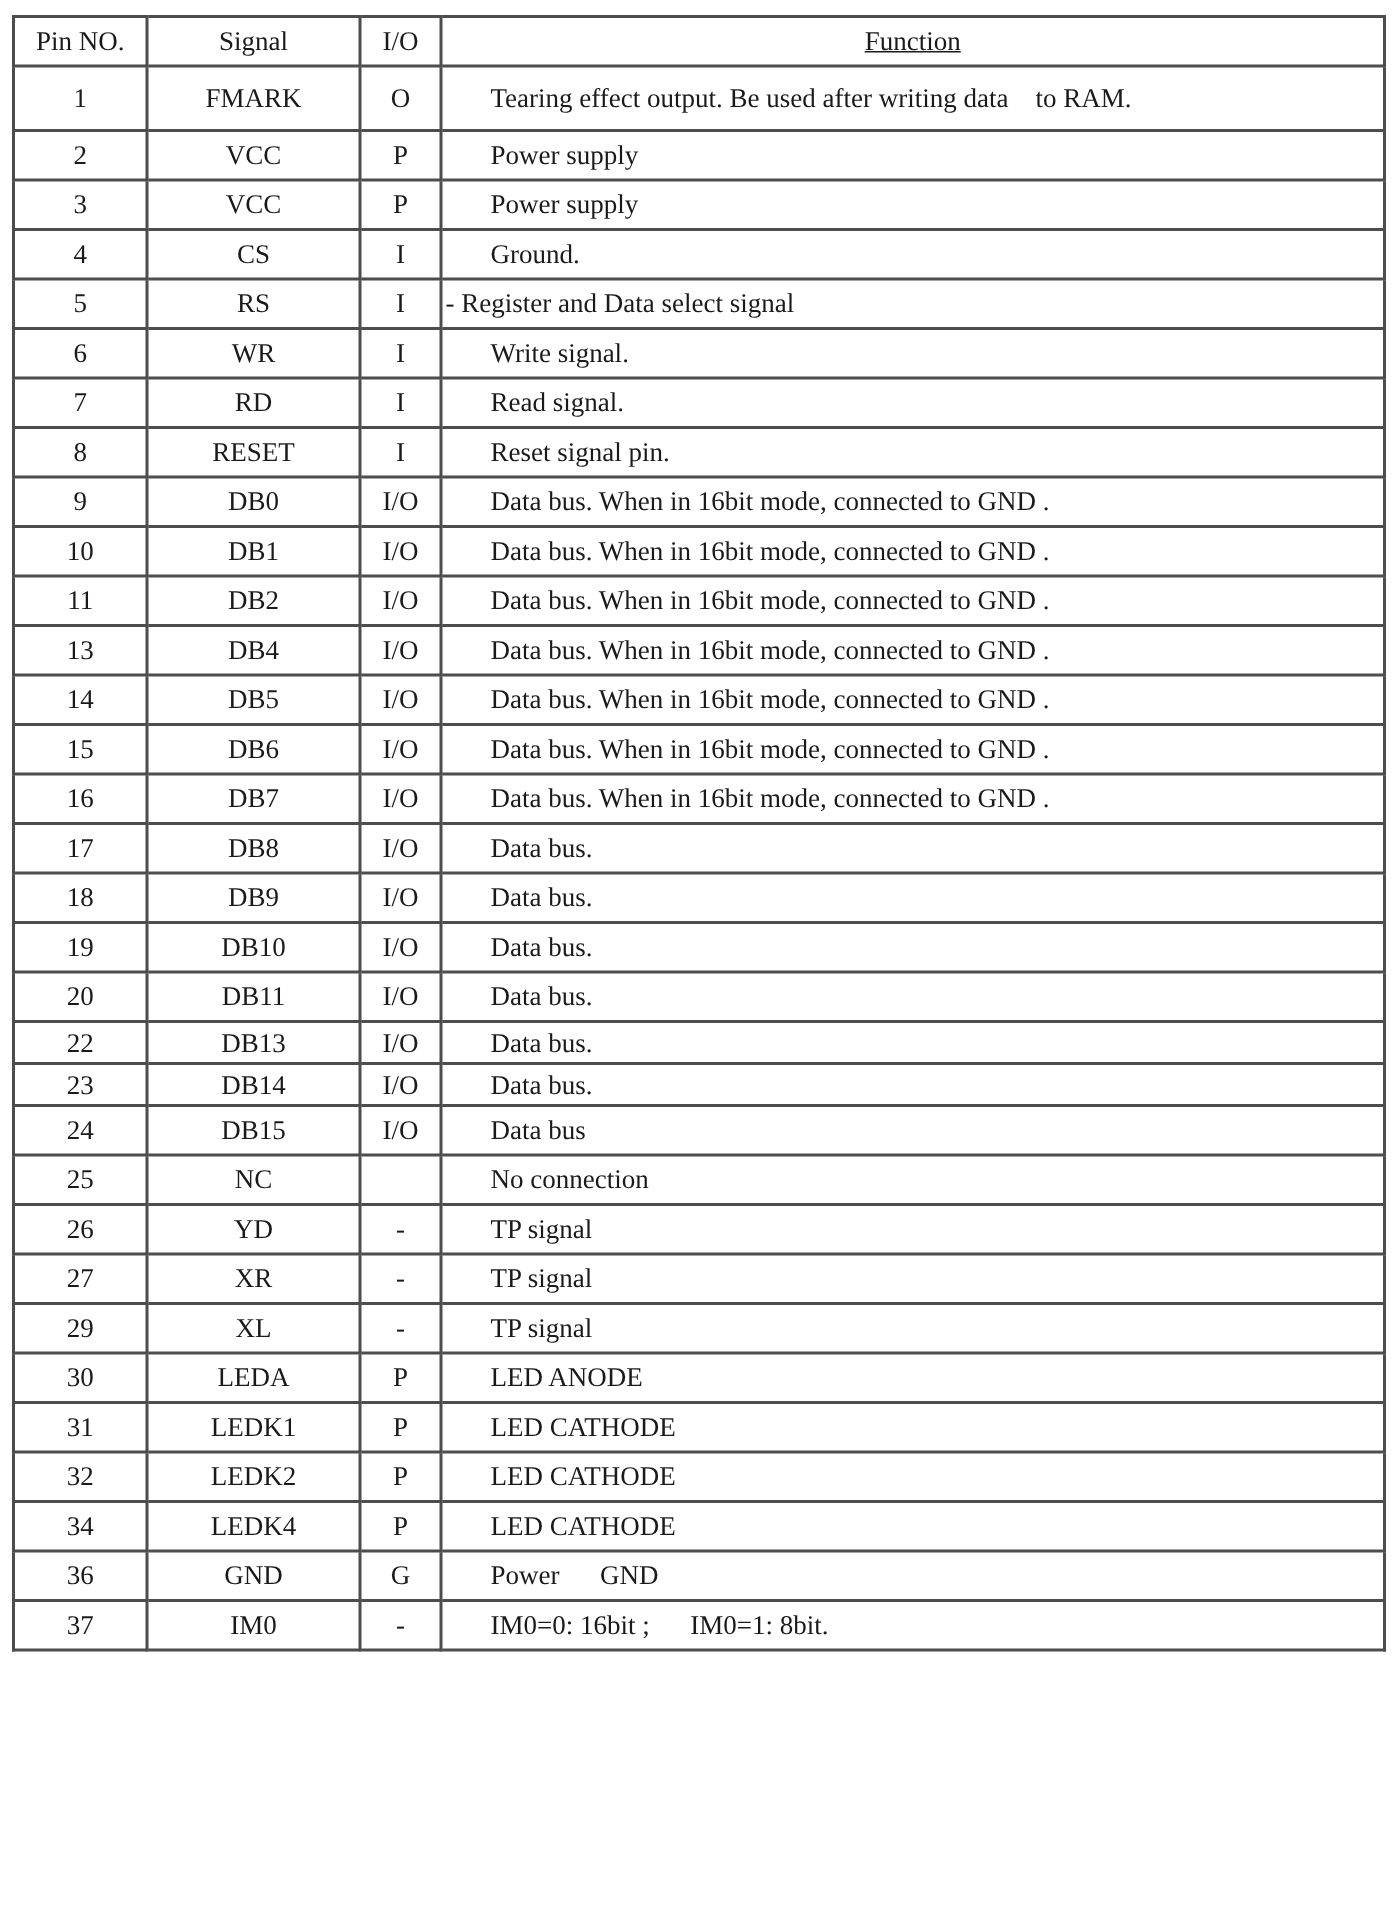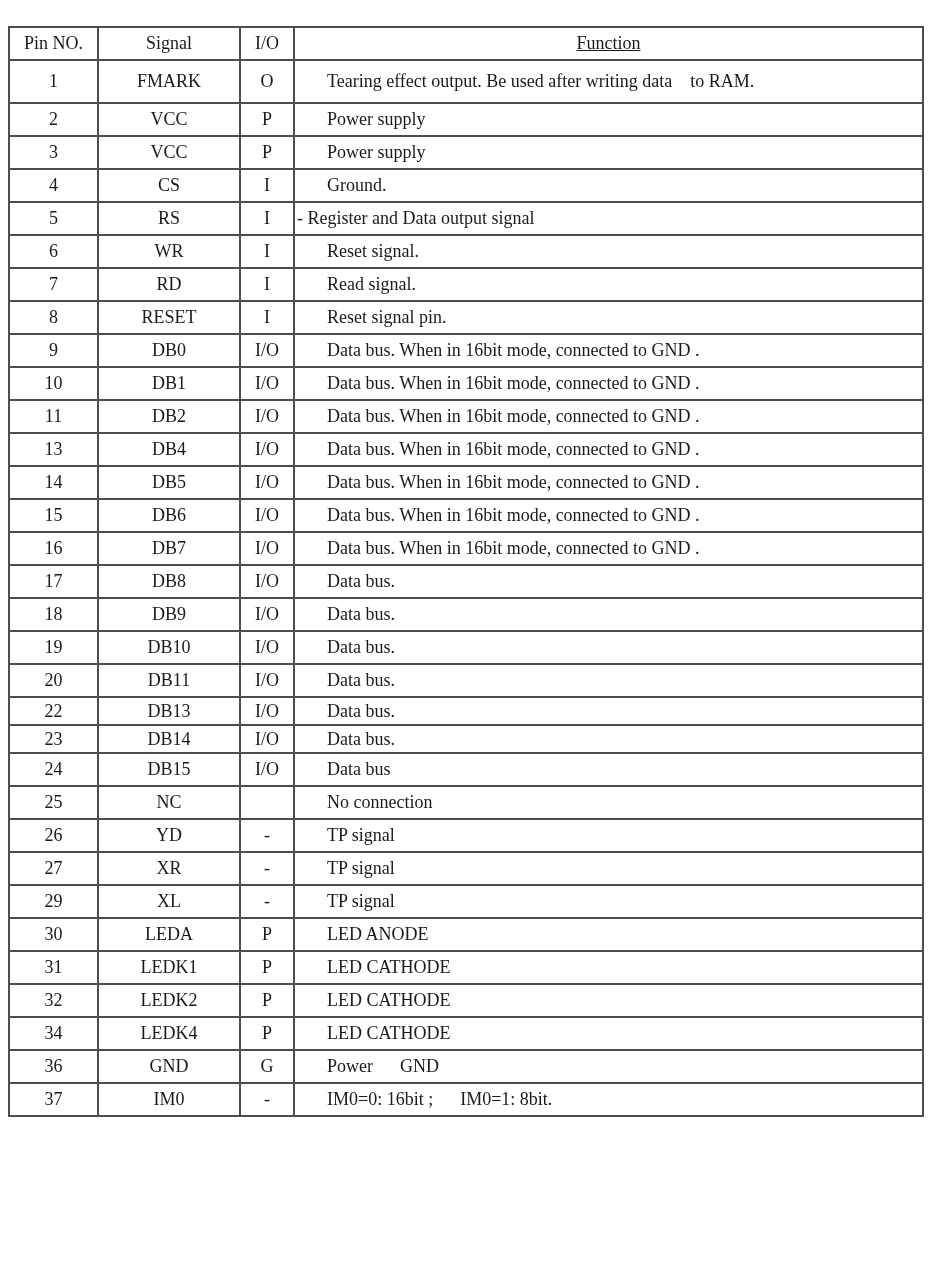--- a/index.html
+++ b/index.html
@@ -18,21 +18,20 @@
     font-family:"Liberation Serif","DejaVu Serif",serif;
     color:var(--text);
     position:relative;
     overflow:hidden;
   }
   .page{
     position:absolute;
     left:8px;
     top:10px;
     width:914px;
-    margin-top:16px;
   }
   table{
     width:100%;
     border-collapse:collapse;
     table-layout:fixed;
     border:2px solid var(--border);
   }
   th,td{
     border:2px solid var(--border);
     font-size:18px;
@@ -103,27 +102,27 @@
         <tr>
           <td class="col-pin-no">4</td>
           <td class="col-signal">CS</td>
           <td class="col-io">I</td>
           <td class="col-function">Ground.</td>
         </tr>
         <tr>
           <td class="col-pin-no">5</td>
           <td class="col-signal">RS</td>
           <td class="col-io">I</td>
-          <td class="col-function flush">- Register and Data output signal</td>
+          <td class="col-function flush">- Register and Data select signal</td>
         </tr>
         <tr>
           <td class="col-pin-no">6</td>
           <td class="col-signal">WR</td>
           <td class="col-io">I</td>
-          <td class="col-function">Reset signal.</td>
+          <td class="col-function">Write signal.</td>
         </tr>
         <tr>
           <td class="col-pin-no">7</td>
           <td class="col-signal">RD</td>
           <td class="col-io">I</td>
           <td class="col-function">Read signal.</td>
         </tr>
         <tr>
           <td class="col-pin-no">8</td>
           <td class="col-signal">RESET</td>

